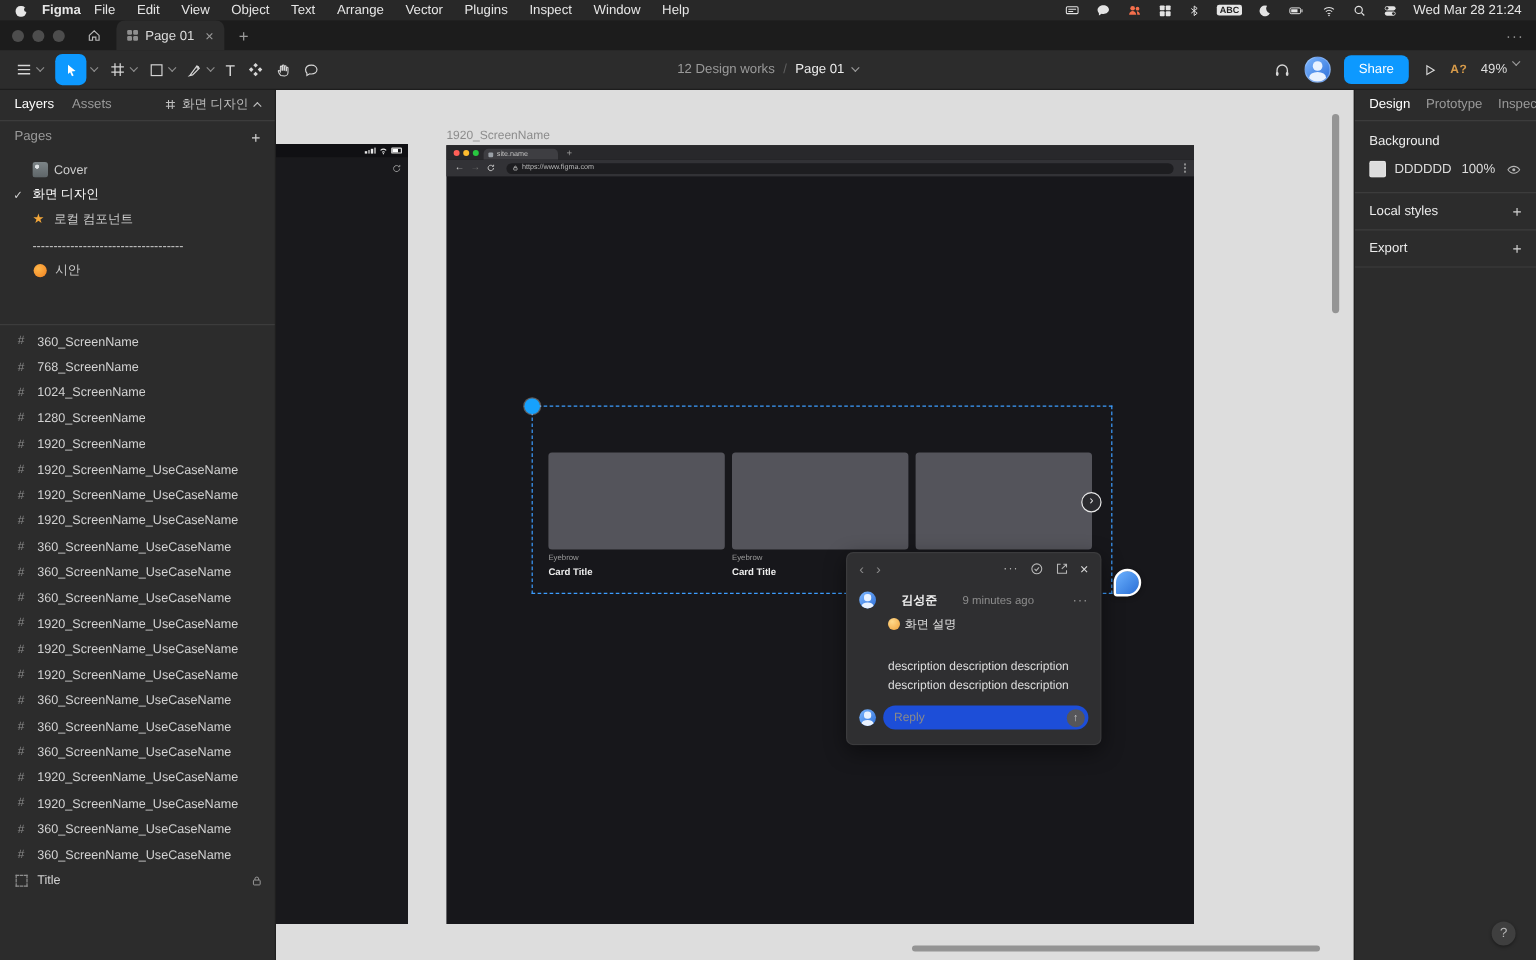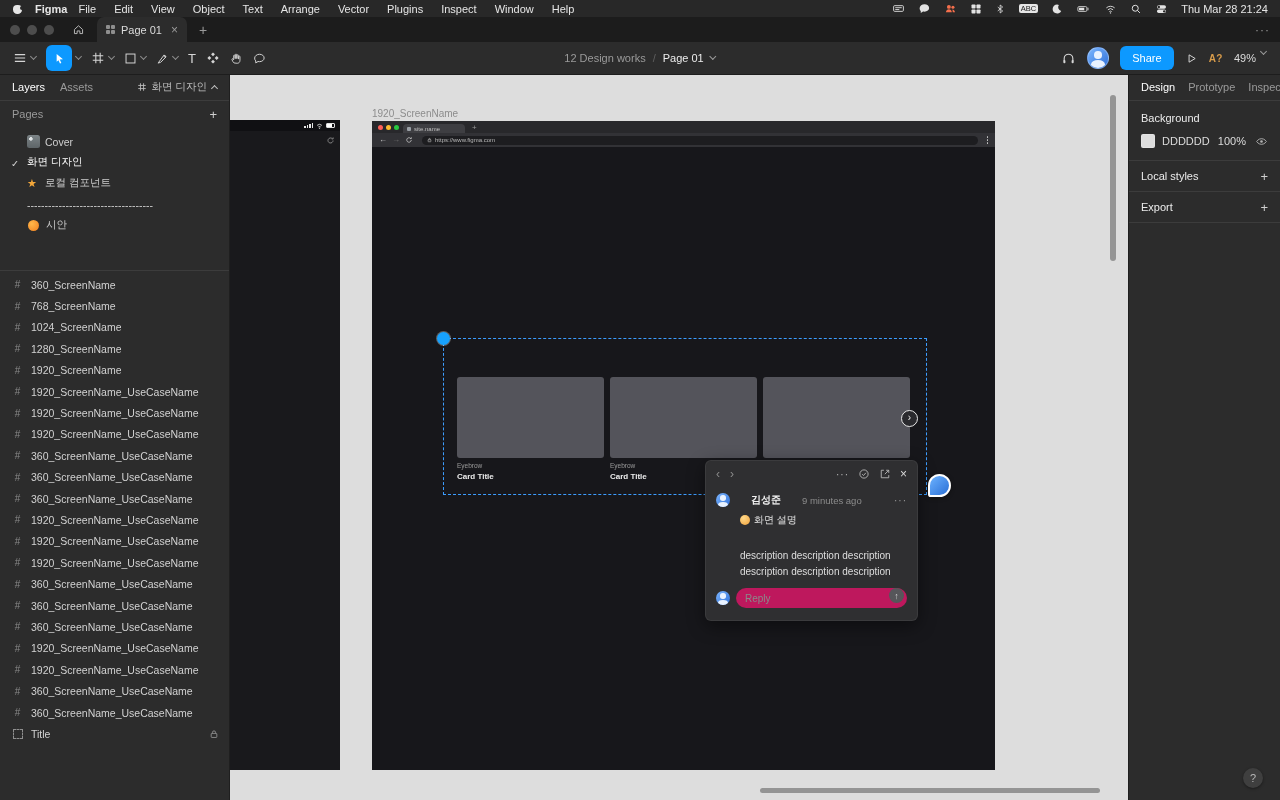--- a/index.html
+++ b/index.html
@@ -11,21 +11,21 @@
 
 .menubar{height:17px;background:#282828;display:flex;align-items:center;padding:0 12px;font-size:11px;color:#e6e6e6}
 .apple{width:11px;height:11px;position:relative;margin-right:4px}
 .apple::before{content:"";position:absolute;left:1px;top:2px;width:9px;height:9px;background:#e6e6e6;border-radius:45% 45% 48% 48%}
 .apple::after{content:"";position:absolute;right:-1px;top:3px;width:4px;height:4px;background:#282828;border-radius:50%}
 .mb-app{font-weight:700;margin:0 2px 0 8px}
 .mb-items{display:flex;align-items:center}
 .mb-item{padding:0 9px;white-space:nowrap}
 .mb-right{margin-left:auto;display:flex;align-items:center}
 .mbi{height:15px;display:flex;align-items:center;margin-left:13px}
-.mb-abc{margin-left:13px;background:#e6e6e6;color:#222;font-size:7.5px;font-weight:400;border-radius:2px;padding:1px 2px;line-height:1}
+.mb-abc{margin-left:13px;background:#e6e6e6;color:#222;font-size:7.5px;font-weight:700;border-radius:2px;padding:1px 2px;line-height:1}
 .mb-clock{margin-left:13px;white-space:nowrap}
 
 
 .tabbar{height:25px;background:#1c1c1c;display:flex;align-items:flex-end;padding:0 10px}
 .traffic{display:flex;align-items:center;gap:7px;height:25px;margin-right:10px}
 .tl{width:10px;height:10px;border-radius:50%;background:#4d4d4d}
 .home{height:25px;display:flex;align-items:center;padding:0 8px;color:#b9b9b9}
 .tab{height:25px;display:flex;align-items:center;gap:6px;background:#2c2c2c;border-radius:7px 7px 0 0;padding:0 9px;font-size:11px;color:#dcdcdc;margin-left:4px}
 .file-ic{width:9px;height:9px;display:grid;grid-template-columns:4px 4px;grid-template-rows:4px 4px;gap:1px}
 .file-ic i{background:#8f8f8f;border-radius:1px}
@@ -128,21 +128,21 @@
 .pp-close{font-size:12px;color:#d8d8d8;line-height:1}
 .pp-author-row{display:flex;align-items:center;gap:21px;height:18px;margin:4px 10px 0}
 .pp-ava{width:14px;height:14px;flex:none}
 .pp-name{font-weight:700;color:#f0f0f0}
 .pp-time{color:#8c8c8c;font-size:9.5px}
 .pp-kebab{margin-left:auto;color:#9a9a9a;letter-spacing:1px}
 .pp-line1{margin:4px 10px 0 34px;display:flex;align-items:center;gap:4px;color:#e0e0e0}
 .pp-emoji{width:10px;height:10px;border-radius:50%;background:radial-gradient(circle at 35% 30%,#ffd98a,#f0a23c);flex:none}
 .pp-desc{margin:21px 10px 0 34px;color:#dedede;line-height:16px}
 .pp-reply{display:flex;align-items:center;gap:6px;margin:8px 10px 0}
-.pp-input-wrap{flex:1;height:20px;background:#be185d;border-radius:10px;display:flex;padding:0 3px 0 9px}
+.pp-input-wrap{flex:1;height:20px;background:#1d4ed8;border-radius:10px;display:flex;align-items:center;padding:0 3px 0 9px}
 .pp-input{flex:1;background:none;border:none;outline:none;color:#ddd;font-size:10px;font-family:inherit;min-width:0}
 .pp-input::placeholder{color:#8a8a8a}
 .pp-send{width:15px;height:15px;border-radius:50%;background:#56565a;color:#cfcfcf;font-size:9px;display:flex;align-items:center;justify-content:center;flex:none}
 
 .v-scroll{position:absolute;right:12px;top:21px;width:6px;height:166px;background:rgba(0,0,0,.33);border-radius:3px;z-index:8}
 .h-scroll{position:absolute;left:530px;bottom:7px;width:340px;height:5px;background:rgba(0,0,0,.33);border-radius:2.5px;z-index:8}
 
 
 .right-sb{width:152px;background:#2c2c2c;border-left:1px solid #1f1f1f;display:flex;flex-direction:column;font-size:11px}
 .rs-tabs{height:27px;display:flex;align-items:center;gap:13px;padding:0 12px;border-bottom:1px solid rgba(255,255,255,.08)}
@@ -239,21 +239,21 @@
           </svg>
         </span>
       <span class="mbi">
           <svg width="13" height="12" viewBox="0 0 16 16" fill="#e3e3e3">
             <rect x="2" y="3" width="12" height="4.6" rx="2.3"></rect>
             <circle cx="4.4" cy="5.3" r="1.6" fill="#282828"></circle>
             <rect x="2" y="8.8" width="12" height="4.6" rx="2.3"></rect>
             <circle cx="11.6" cy="11.1" r="1.6" fill="#282828"></circle>
           </svg>
         </span>
-      <span class="mb-clock">Thu Mar 28 21:24</span>
+      <span class="mb-clock">Wed Mar 28 21:24</span>
     </span>
   </div>
 
   <div class="tabbar">
     <span class="traffic">
       <i class="tl"></i>
       <i class="tl"></i>
       <i class="tl"></i>
     </span>
     <span class="home">

